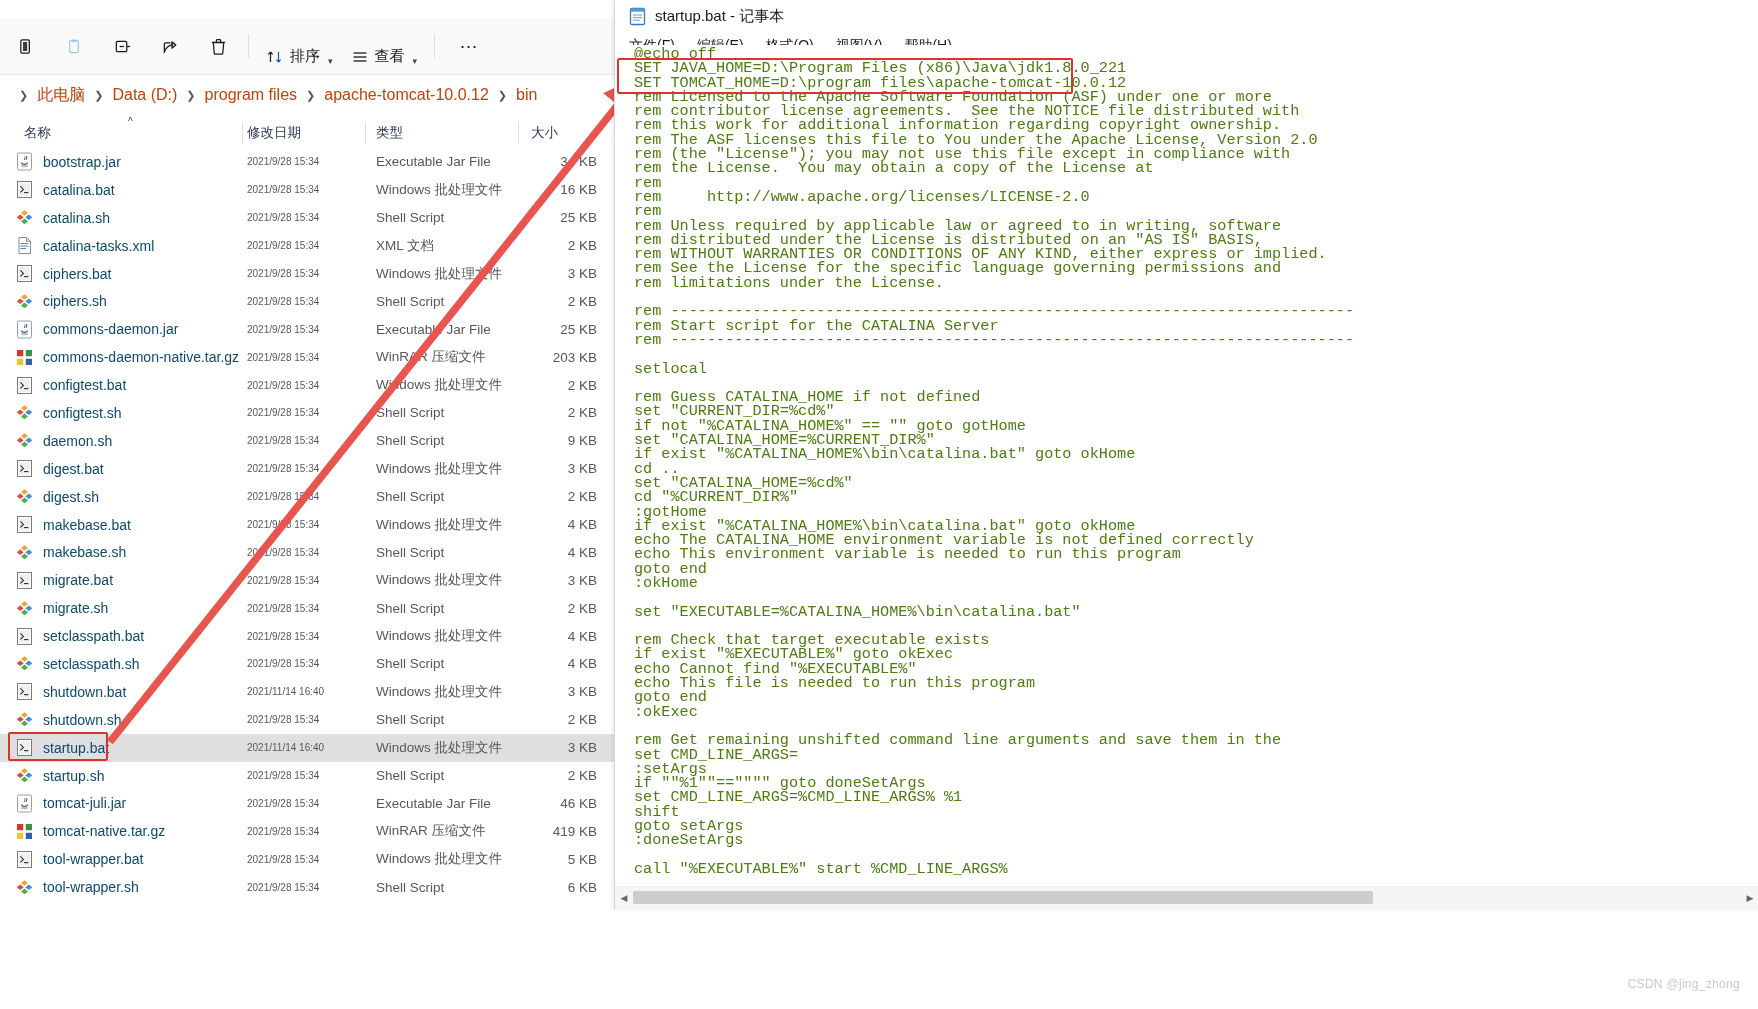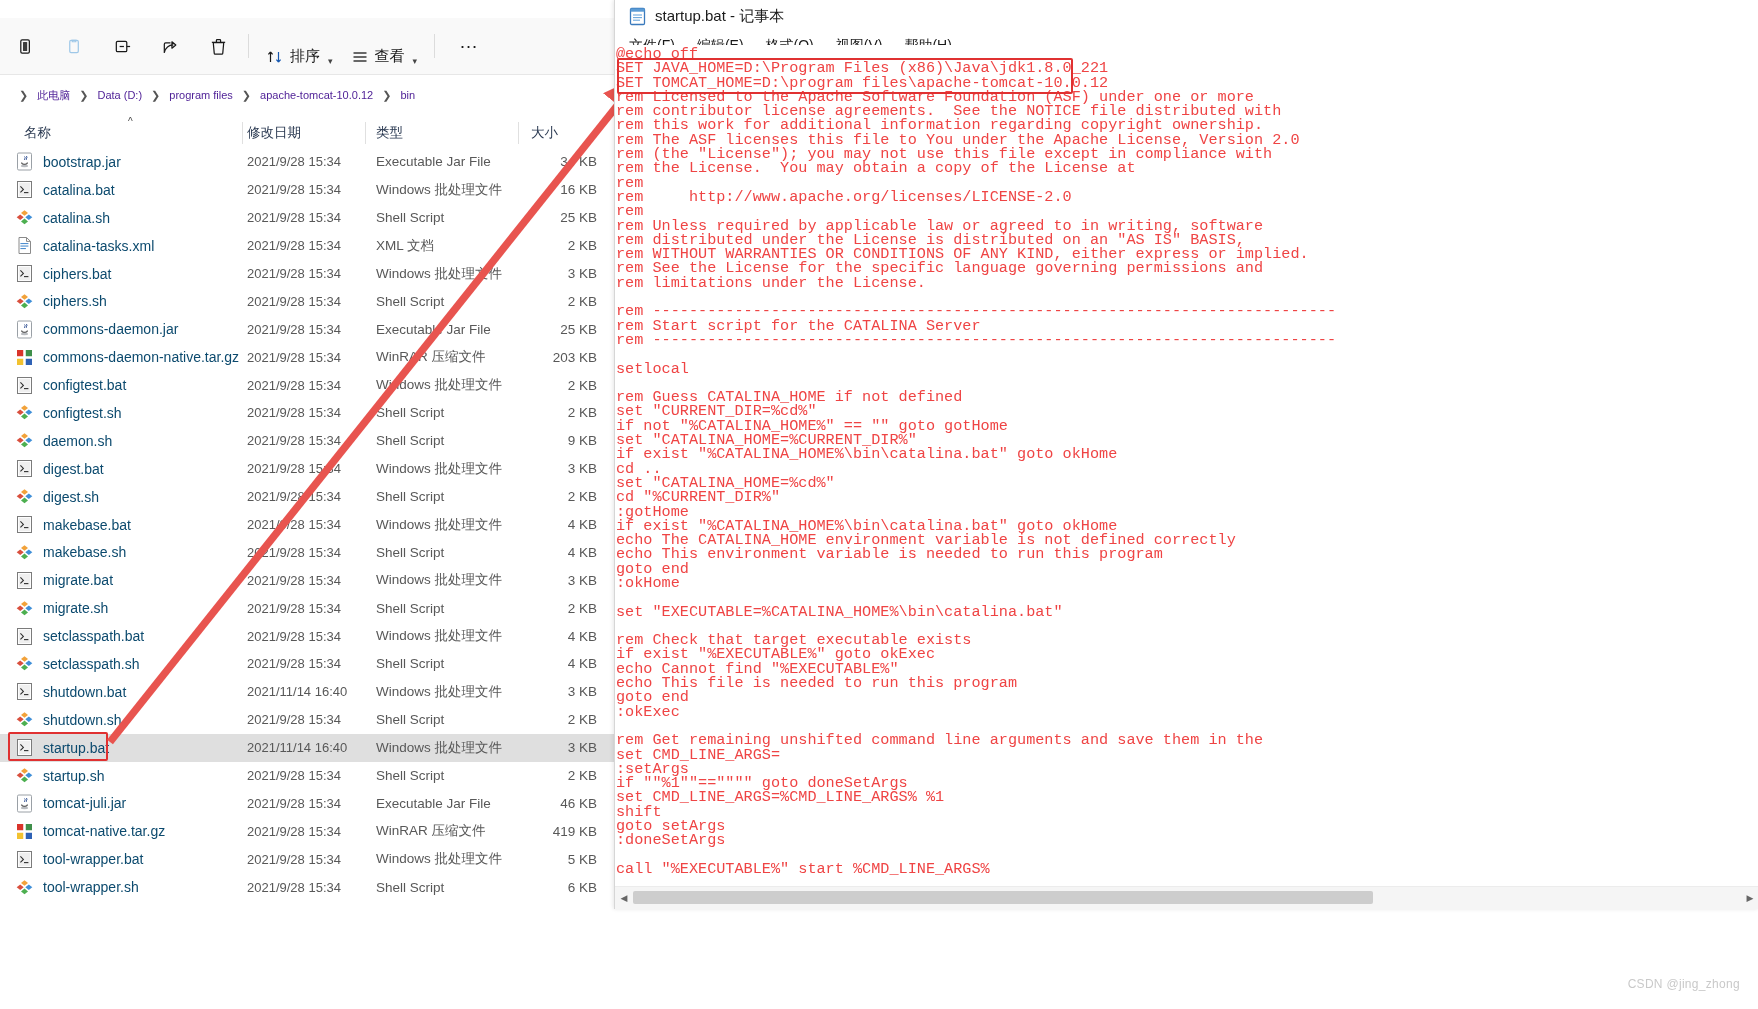--- a/index.html
+++ b/index.html
@@ -35,21 +35,21 @@
   .tb-label{font-size:15px;color:#1a1a1a;}
   .chev{font-size:9px;color:#444;margin-left:2px;}
   .tb-dots{font-size:19px;color:#1a1a1a;letter-spacing:1px;padding-bottom:8px;}
 
   .addr-row{
     position:absolute;left:0;top:74px;width:614px;height:40px;
     border-top:1px solid #e7e7e7;border-bottom:1px solid #e7e7e7;
     display:flex;align-items:center;
     background:#ffffff;
   }
-  .crumb{font-size:11px;color:#4c1d95;padding:0 2px;white-space:nowrap;}
+  .crumb{font-size:16px;color:#c2410c;padding:0 2px;white-space:nowrap;}
   .crumb-sep{font-size:11px;color:#555;padding:0 7px;}
 
   .cols{
     position:absolute;left:0;top:115px;width:614px;height:36px;
     display:flex;align-items:center;
     background:#ffffff;
   }
   .col-h{
     font-size:13.5px;color:#2b3a52;position:relative;height:36px;
     display:flex;align-items:center;
@@ -74,21 +74,21 @@
   }
   .frow.selected{background:#dfdfdf;}
   .fic{
     width:24px;min-width:24px;margin-left:12px;margin-right:7px;
     display:flex;align-items:center;justify-content:center;
   }
   .fname{
     font-size:14px;color:#0c4a6e;white-space:nowrap;overflow:hidden;
     width:200px;
   }
-  .fdate{font-size:13px;color:#585858;width:123px;padding-left:4px;box-sizing:border-box;white-space:nowrap;}
+  .fdate{font-size:10px;color:#585858;width:123px;padding-left:4px;box-sizing:border-box;white-space:nowrap;}
   .ftype{font-size:13.5px;color:#585858;width:153px;padding-left:10px;box-sizing:border-box;white-space:nowrap;}
   .fsize{font-size:13.5px;color:#585858;width:78px;text-align:right;white-space:nowrap;}
 
   
   .ico{width:19px;height:19px;display:block;}
 
   
   #startup-highlight{
     position:absolute;left:8px;top:732px;width:96px;height:25px;
     border:2.5px solid #e03131;border-radius:2px;
@@ -120,23 +120,23 @@
   .np-menu span{font-size:14px;color:#1a1a1a;cursor:default;}
   .np-body{
     position:absolute;left:0;top:45px;right:0;bottom:22px;
     overflow:hidden;
     background:#ffffff;
   }
   .np-text{
     font-family:"Liberation Mono","DejaVu Sans Mono",monospace;
     font-size:15.2px;
     line-height:14.3px;
-    color:#ef4444;
+    color:#4d7c0f;
     white-space:pre;
-    padding-left:1px;
+    padding-left:19px;
     padding-top:2px;
     letter-spacing:0px;
   }
   #set-highlight{
     position:absolute;left:2px;top:13px;width:452px;height:32px;
     border:2.5px solid #e03131;border-radius:2px;pointer-events:none;
   }
   .np-scroll{
     position:absolute;left:0;bottom:0;width:1144px;height:22px;
     background:#f5f5f5;display:flex;align-items:center;

